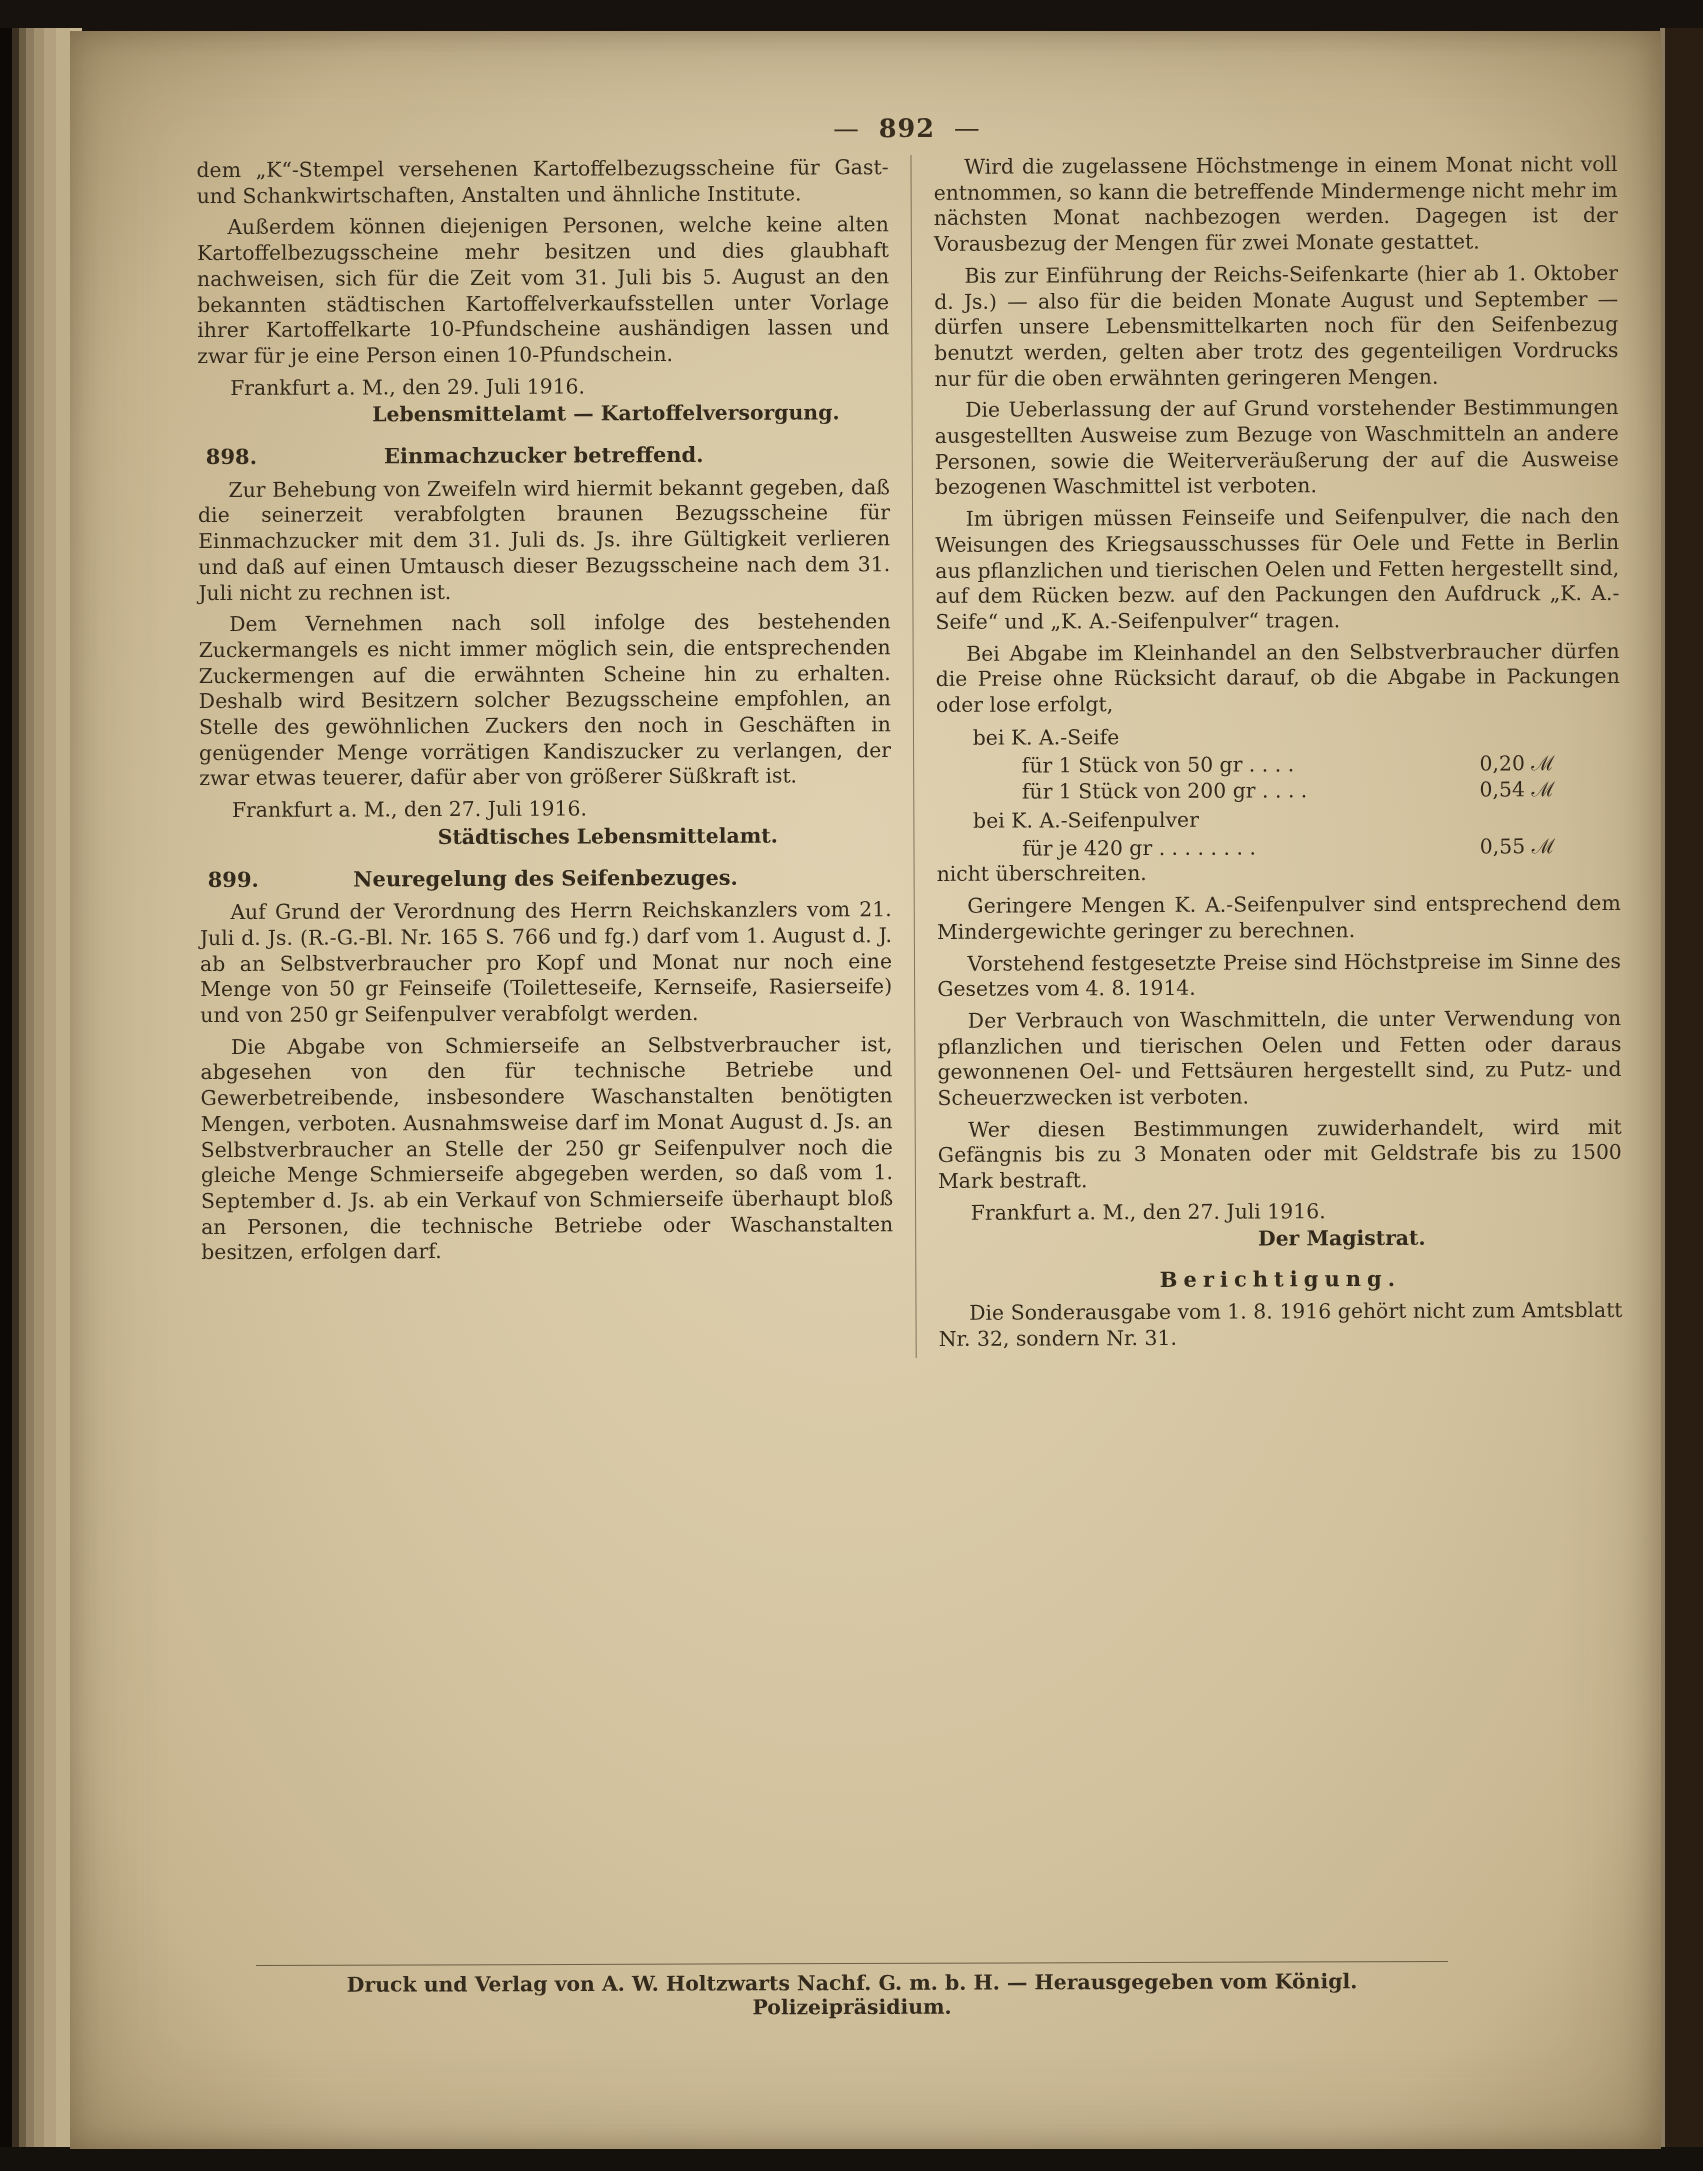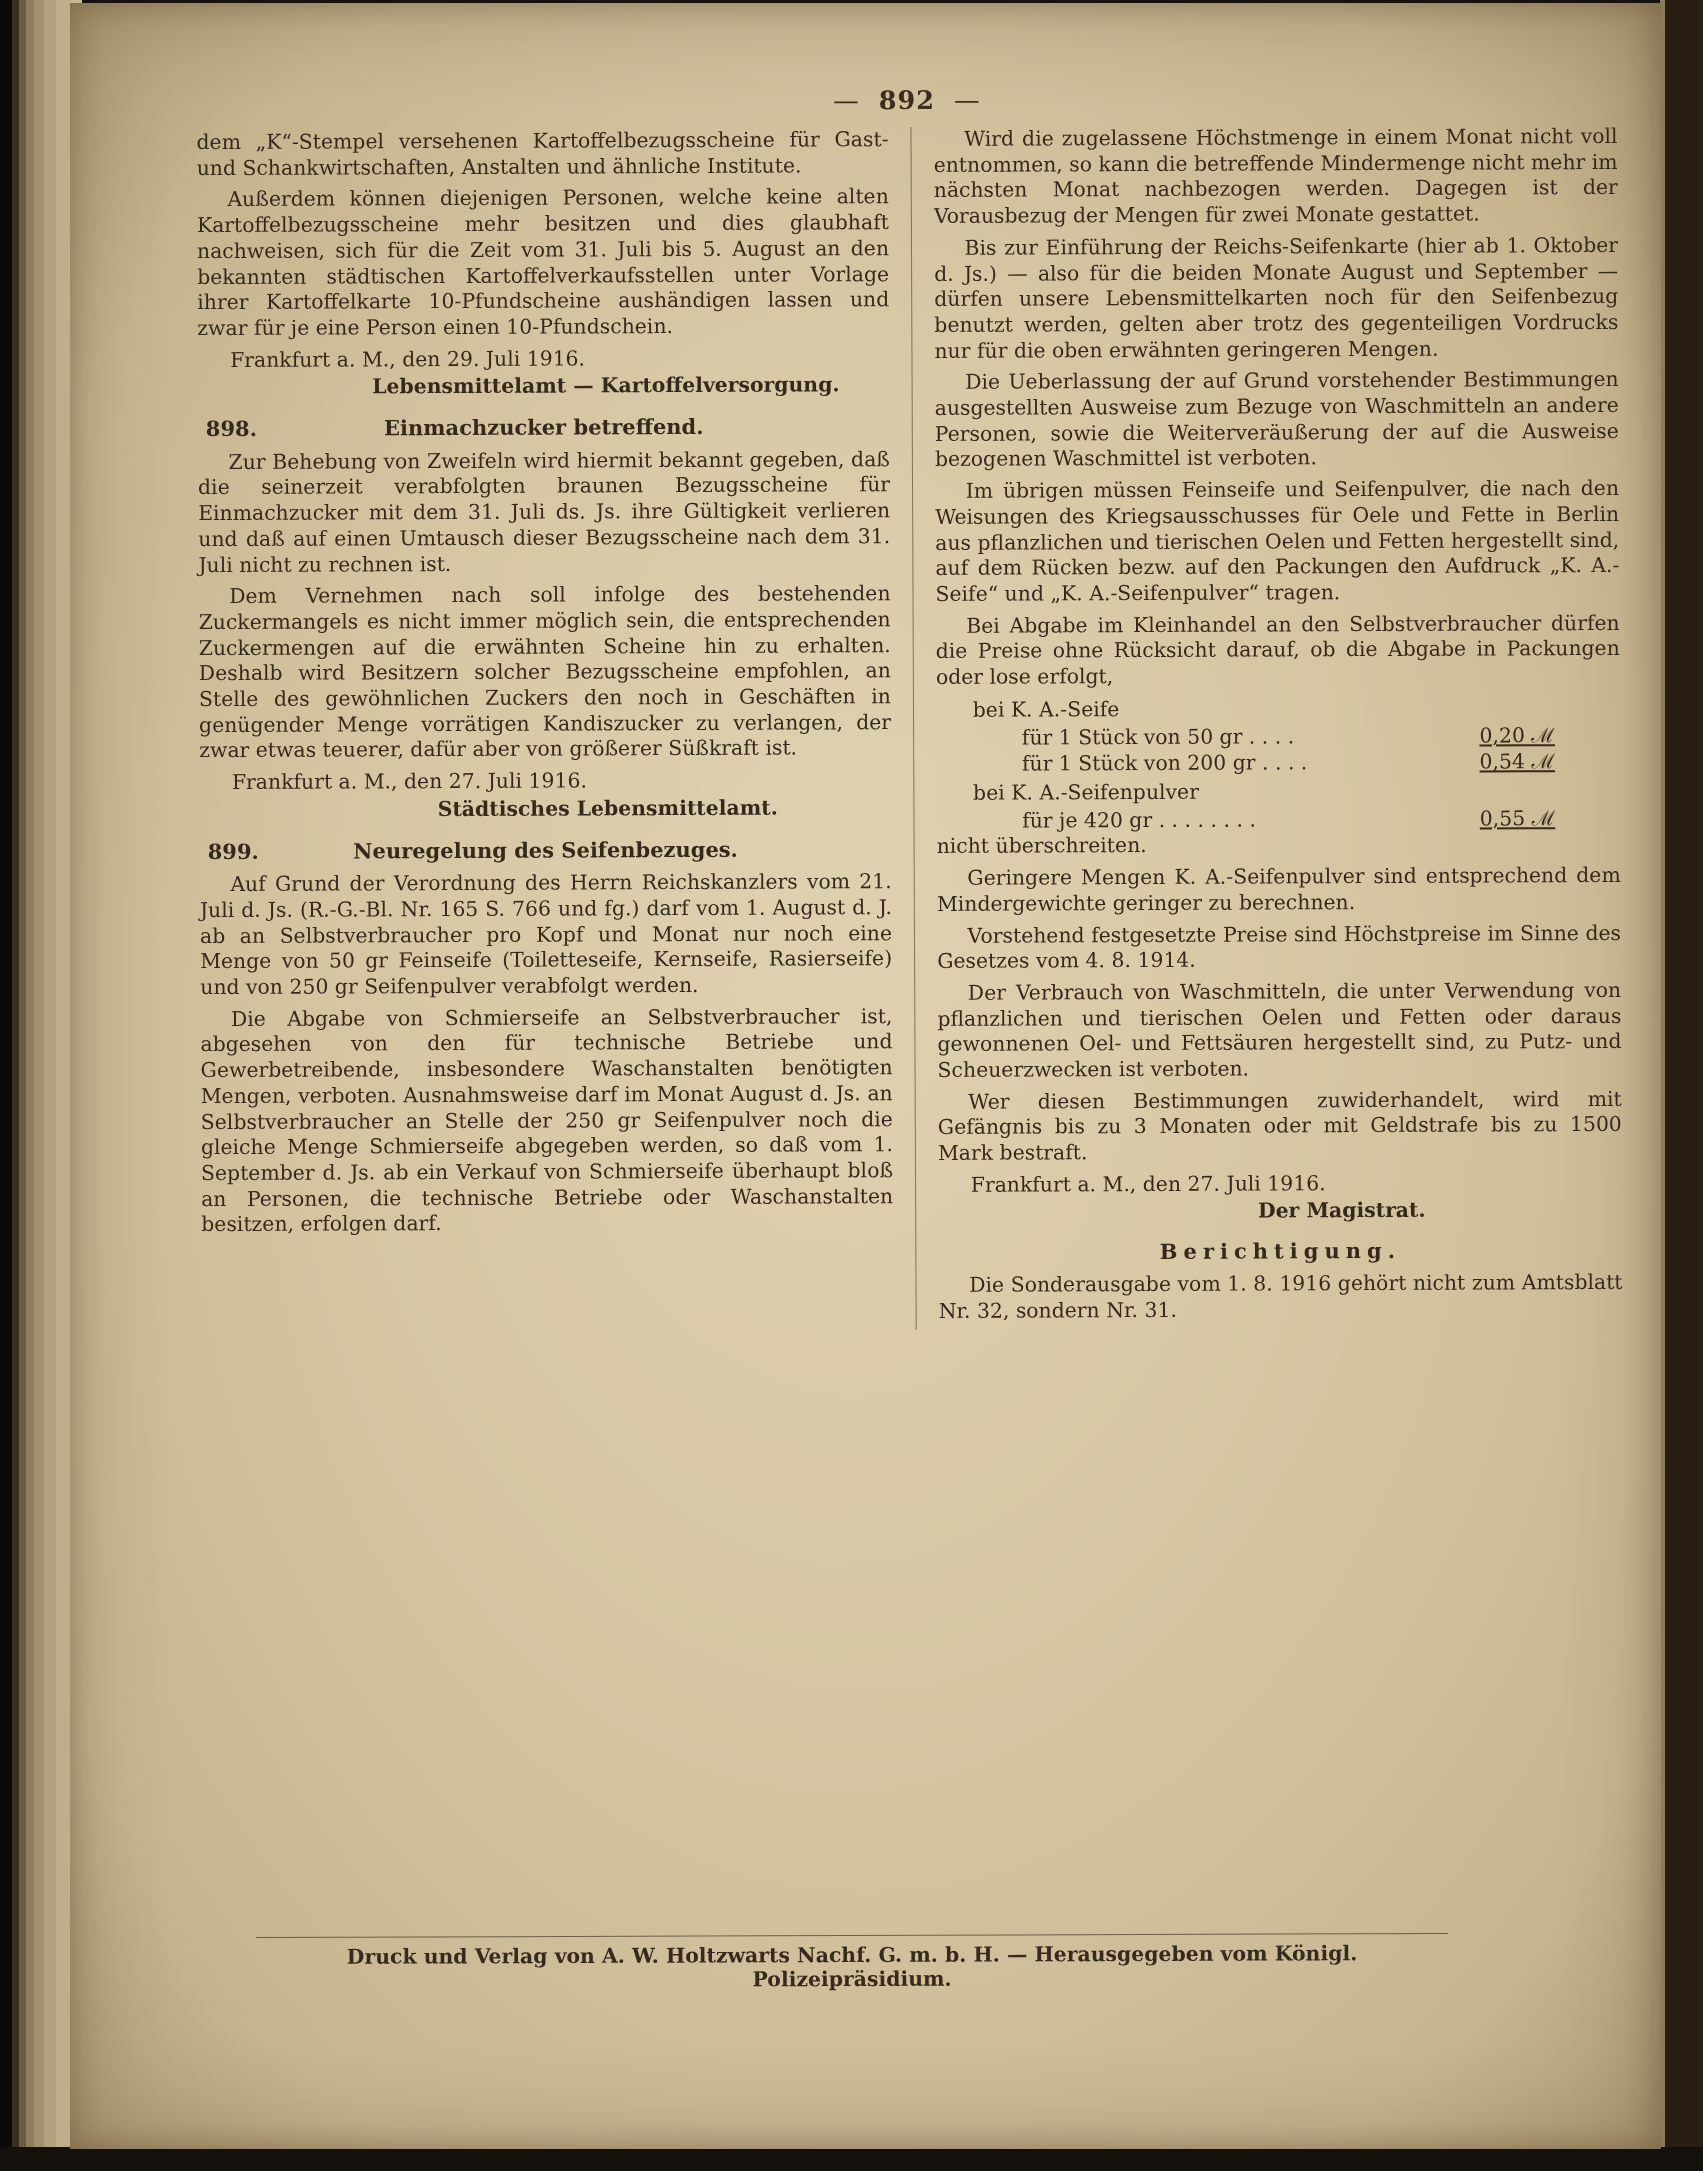--- a/index.html
+++ b/index.html
@@ -10,20 +10,21 @@
     width: 1704px;
     height: 2171px;
     position: relative;
     overflow: hidden;
     background: #17120e;
     font-family: "DejaVu Serif", serif;
   }
   .book-scan {
     position: absolute;
     inset: 0;
+    margin-top: 28px;
   }
   
   .page-stack {
     position: absolute;
     left: 0; top: 0;
     width: 82px; height: 100%;
     background: linear-gradient(90deg,
       #0c0906 0 12px,
       #3a2f21 12px 19px,
       #6b5c44 19px 25.6px,
@@ -132,21 +133,21 @@
     margin: 1.7px 0;
     padding-left: 1.8em;
   }
   .price-row {
     display: flex;
     font-size: 20.4px;
     line-height: 1.3;
     padding-left: 4.2em;
     padding-right: 3.2em;
   }
-  .price-amt { margin-left: auto; text-decoration: underline; }
+  .price-amt { margin-left: auto; }
   .correction-head {
     margin: 13.6px 0 8.5px 0;
     font-size: 21px;
     font-weight: bold;
     text-align: center;
     letter-spacing: 6px;
   }
   .footer {
     position: absolute;
     left: 186px; right: 213px;

